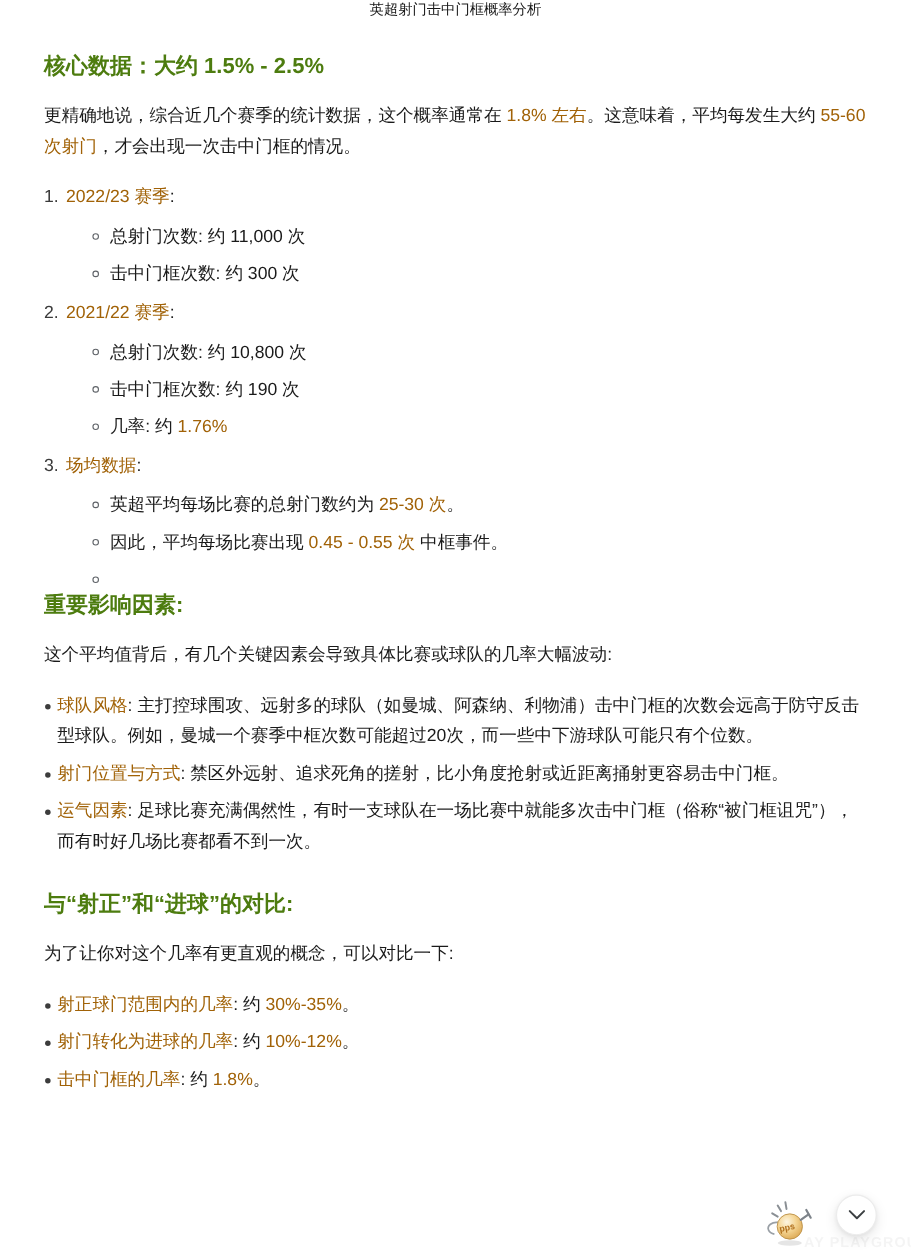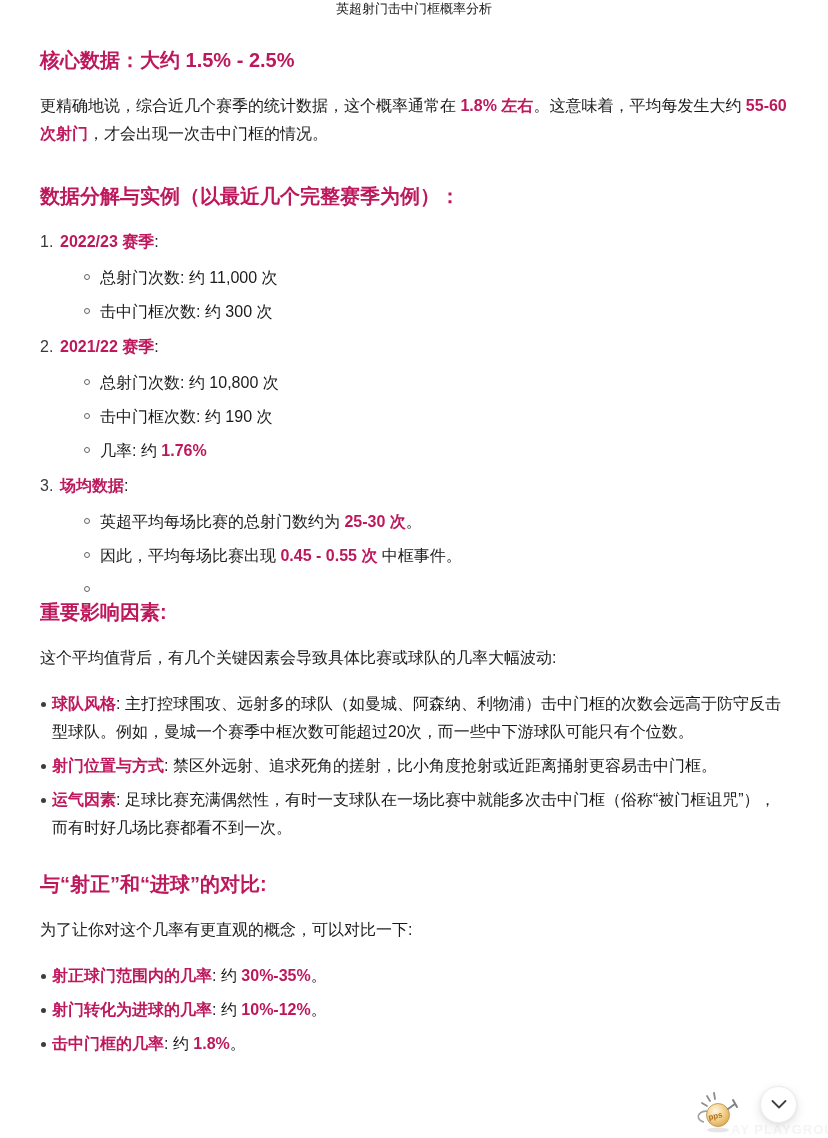--- a/index.html
+++ b/index.html
@@ -9,25 +9,25 @@
     font-family:"Liberation Sans","DejaVu Sans",sans-serif;
     font-size:16px; line-height:28px;
   }
   .doc-title {
     text-align:center;
     font-size:13px; line-height:18px; color:#161616;
   }
   .content { padding:0 38px 0 40px; }
   .content h2 {
     margin:28px 0 0; font-size:20px; line-height:28px;
-    font-weight:700; color:#be185d;
+    font-weight:700; color:#4d7c0f;
   }
   .content h2.mt-lg { margin-top:34px; }
   .content p { margin:18px 0 0; }
-  strong { font-weight:700; color:#be185d; }
+  strong { font-weight:400; color:#a16207; }
 
   ol.seasons { list-style:none; margin:18px 0 0; padding:0 0 0 20px; }
   ol.seasons > li { position:relative; }
   ol.seasons > li + li { margin-top:7px; }
   .num { position:absolute; left:-20px; top:0; color:#3a3a3a; }
 
   ul.sub { list-style:none; margin:8px 0 0; padding:0 0 0 20px; }
   ul.sub > li { position:relative;margin-left:20px; }
   ul.sub > li + li { margin-top:6px; }
   .circ {
@@ -62,21 +62,20 @@
 
 <div class="page">
 
   <div class="doc-title">英超射门击中门框概率分析</div>
 
   <div class="content">
 
     <h2>核心数据：大约 1.5% - 2.5%</h2>
     <p><span>更精确地说，综合近几个赛季的统计数据，这个概率通常在 </span><strong>1.8% 左右</strong><span>。这意味着，平均每发生大约 </span><strong>55-60 次射门</strong><span>，才会出现一次击中门框的情况。</span></p>
 
-    <h2 class="mt-lg">数据分解与实例（以最近几个完整赛季为例）：</h2>
 
     <ol class="seasons">
       <li>
         <span class="num">1.</span>
         <span><strong>2022/23 赛季</strong><span>:</span></span>
         <ul class="sub">
           <li><span class="circ"></span><span><span>总射门次数: 约 11,000 次</span></span></li>
           <li><span class="circ"></span><span><span>击中门框次数: 约 300 次</span></span></li>
         </ul>
       </li>

